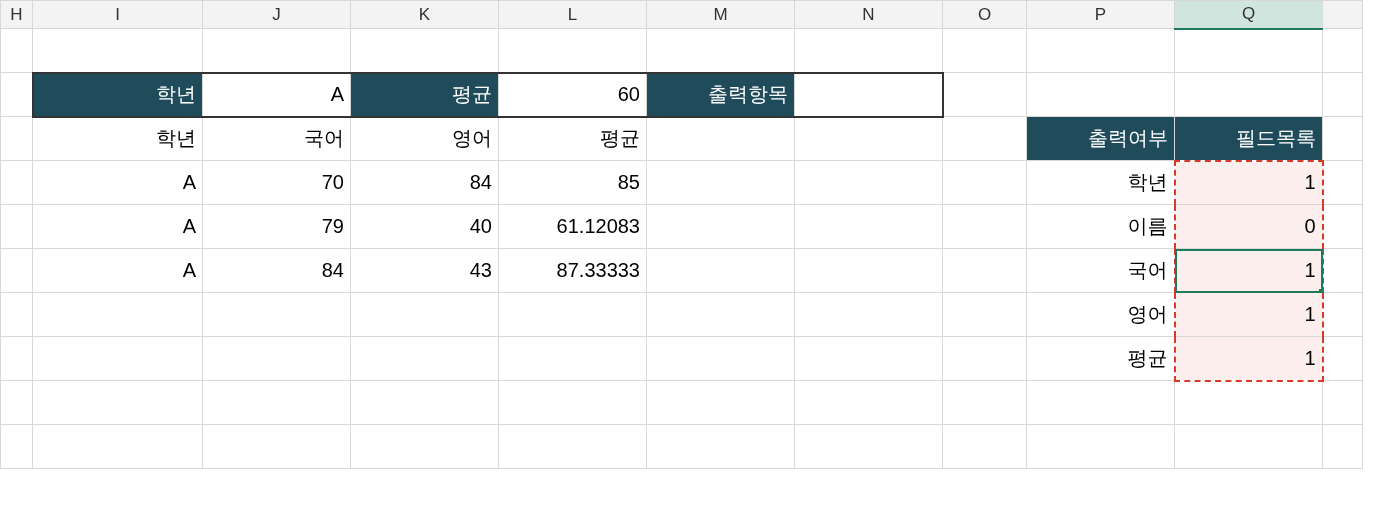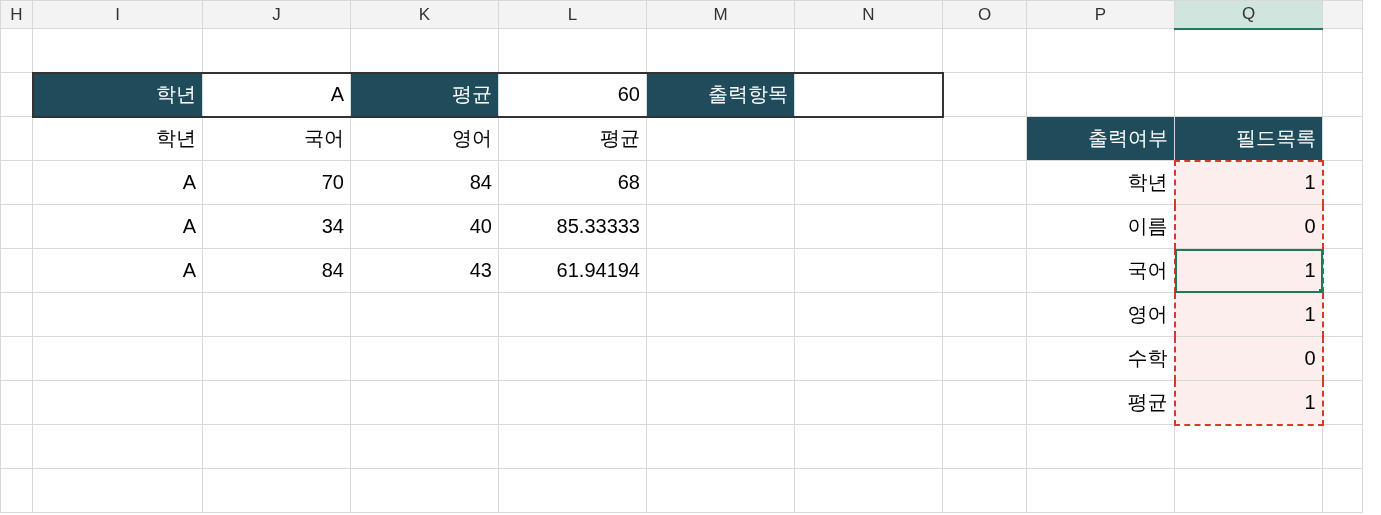--- a/index.html
+++ b/index.html
@@ -150,49 +150,49 @@
       <td class="hdr txt">출력여부</td>
       <td class="hdr txt">필드목록</td>
       <td></td>
     </tr>
 
     <tr>
       <td></td>
       <td class="txt">A</td>
       <td class="num">70</td>
       <td class="num">84</td>
-      <td class="num">68</td>
+      <td class="num">85</td>
       <td></td>
       <td></td>
       <td></td>
       <td class="txt">학년</td>
       <td class="num pink redbox-top redbox-left redbox-right">1</td>
       <td></td>
     </tr>
 
     <tr>
       <td></td>
       <td class="txt">A</td>
-      <td class="num">34</td>
+      <td class="num">79</td>
       <td class="num">40</td>
-      <td class="num">85.33333</td>
+      <td class="num">61.12083</td>
       <td></td>
       <td></td>
       <td></td>
       <td class="txt">이름</td>
       <td class="num pink redbox-left redbox-right">0</td>
       <td></td>
     </tr>
 
     <tr>
       <td></td>
       <td class="txt">A</td>
       <td class="num">84</td>
       <td class="num">43</td>
-      <td class="num">61.94194</td>
+      <td class="num">87.33333</td>
       <td></td>
       <td></td>
       <td></td>
       <td class="txt">국어</td>
       <td class="num pink redbox-left redbox-right selcell">1</td>
       <td></td>
     </tr>
 
     <tr>
       <td></td>
@@ -201,33 +201,20 @@
       <td></td>
       <td></td>
       <td></td>
       <td></td>
       <td></td>
       <td class="txt">영어</td>
       <td class="num pink redbox-left redbox-right">1</td>
       <td></td>
     </tr>
 
-    <tr>
-      <td></td>
-      <td></td>
-      <td></td>
-      <td></td>
-      <td></td>
-      <td></td>
-      <td></td>
-      <td></td>
-      <td class="txt">수학</td>
-      <td class="num pink redbox-left redbox-right">0</td>
-      <td></td>
-    </tr>
 
     <tr>
       <td></td>
       <td></td>
       <td></td>
       <td></td>
       <td></td>
       <td></td>
       <td></td>
       <td></td>

